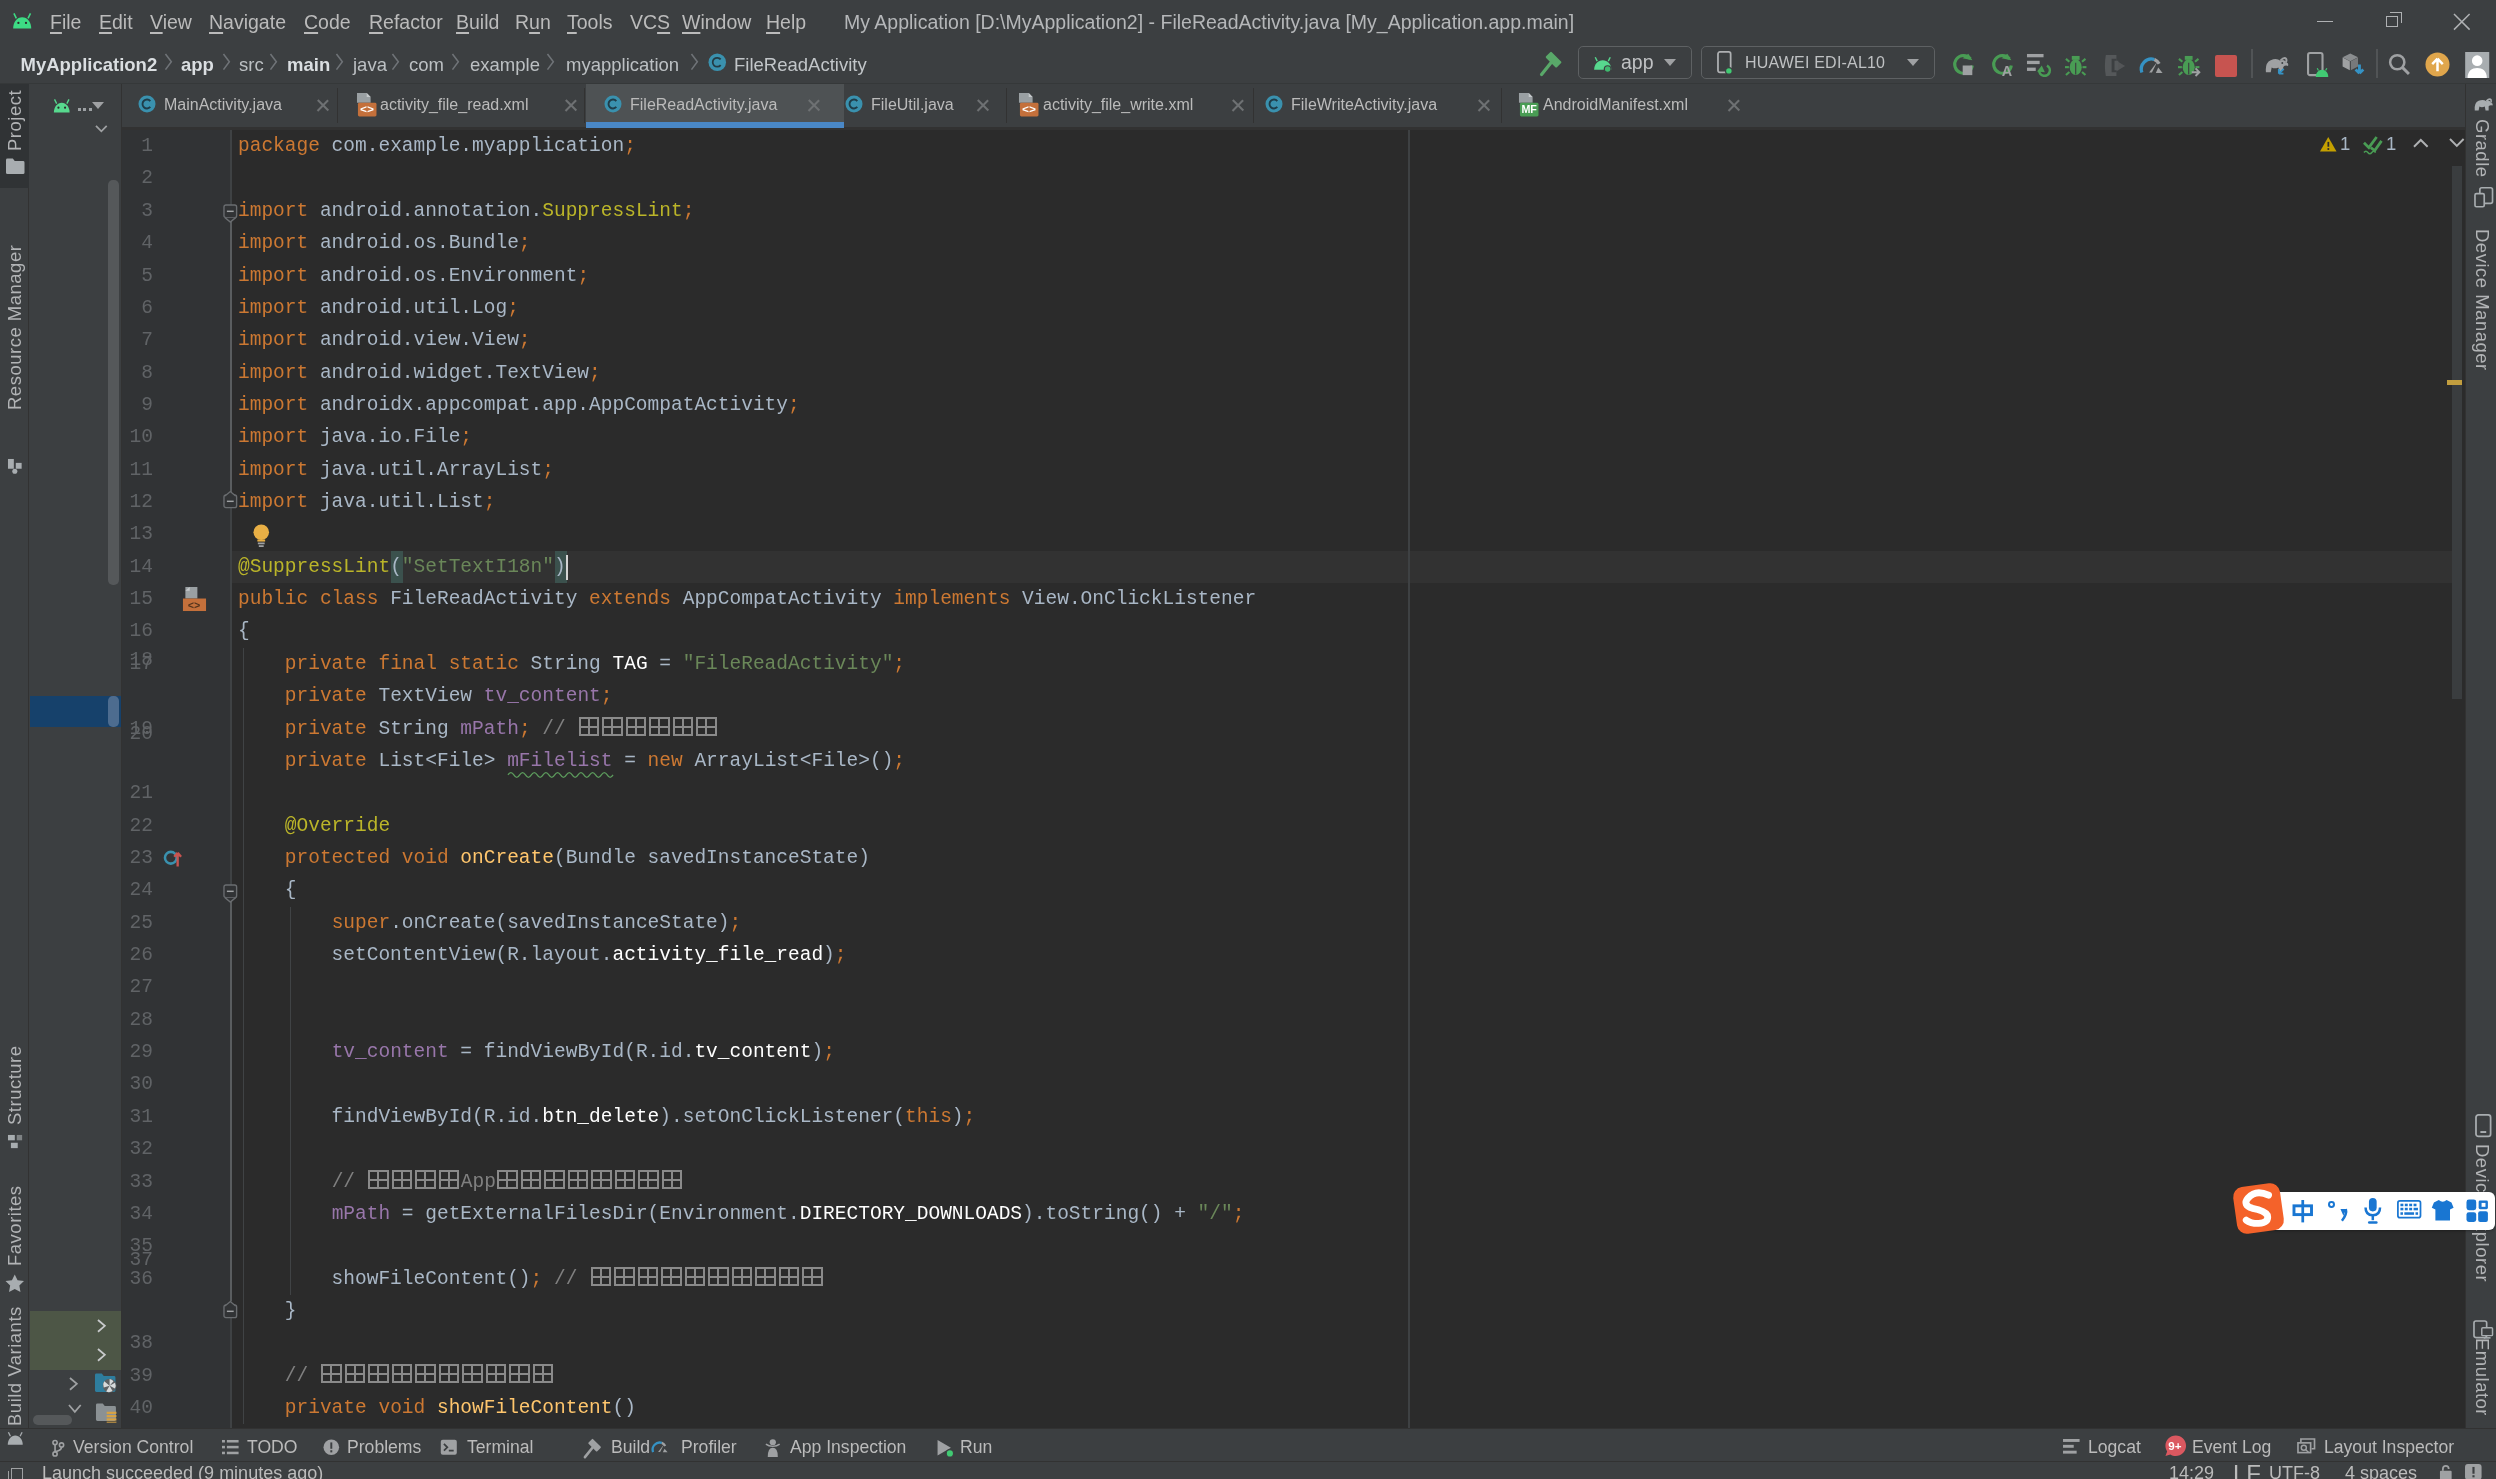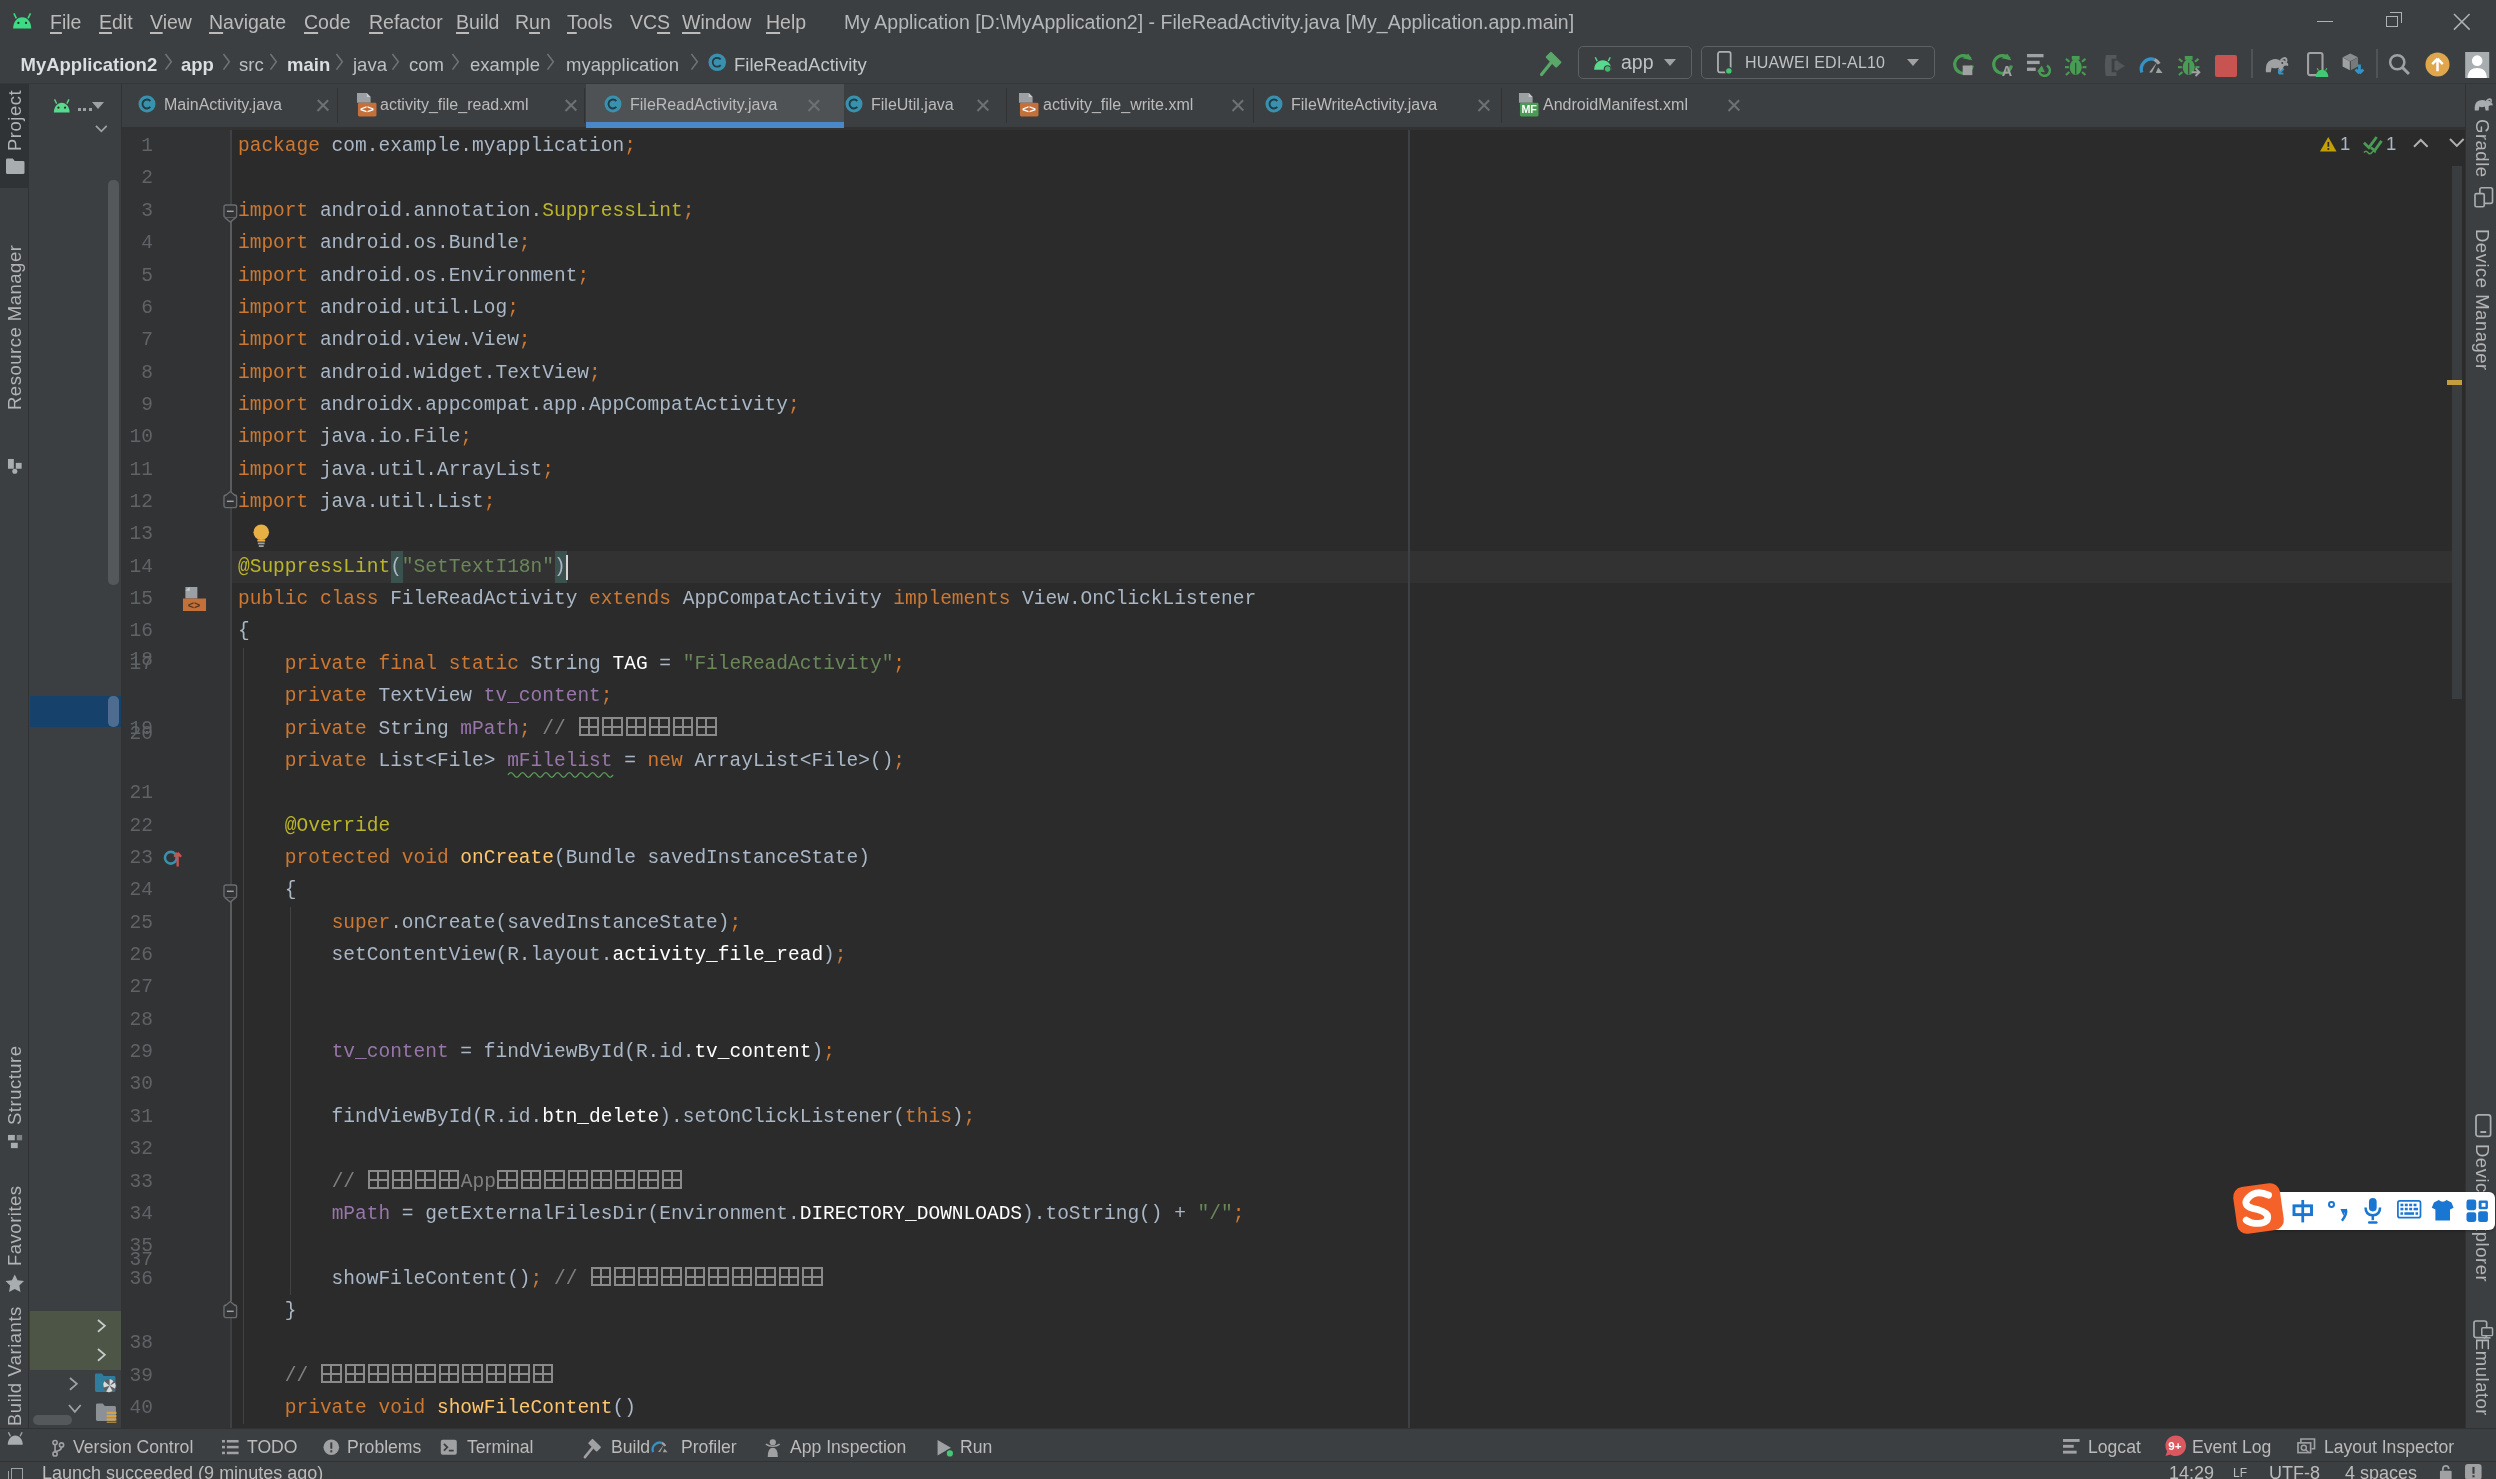--- a/index.html
+++ b/index.html
@@ -569,21 +569,21 @@
 <path d="M4 4 L4 1 L18 1 L18 11 L15 11" fill="none" stroke="#9fa1a3" stroke-width="1.7"></path>
 <rect x="1" y="5" width="13" height="10" fill="none" stroke="#9fa1a3" stroke-width="1.7"></rect>
 <circle cx="7" cy="10" r="2.6" fill="none" stroke="#9fa1a3" stroke-width="1.5"></circle>
 <line x1="9" y1="12" x2="12" y2="15" stroke="#9fa1a3" stroke-width="1.5"></line>
   </svg>
 <div class="bbar" style="left:2324px;top:1430px">Layout Inspector</div>
 <div class="abs" style="z-index:5;left:10.7px;top:1468px;width:12.7px;height:11.7px;border:1.5px solid #9fa1a3;background:#3c3f41"></div>
 <div class="abs" style="z-index:5;left:7.8px;top:1471px;width:1.5px;height:8.8px;background:#9fa1a3"></div>
 <div class="abs" style="z-index:5;left:42px;top:1462px;height:17.6px;line-height:23.4px;font-size:18px;color:#bbbbbb">Launch succeeded (9 minutes ago)</div>
 <div class="abs" style="z-index:5;left:2169px;top:1462px;height:17.6px;line-height:23.4px;font-size:18px;color:#bbbbbb">14:29</div>
-<div class="abs" style="z-index:5;left:2233px;top:1462px;height:17.6px;line-height:23.4px;font-size:12px;color:#bbbbbb">LF</div>
+<div class="abs" style="z-index:5;left:2233px;top:1462px;height:17.6px;line-height:23.4px;font-size:24px;color:#bbbbbb">LF</div>
 <div class="abs" style="z-index:5;left:2269px;top:1462px;height:17.6px;line-height:23.4px;font-size:18px;color:#bbbbbb">UTF-8</div>
 <div class="abs" style="z-index:5;left:2345px;top:1462px;height:17.6px;line-height:23.4px;font-size:18px;color:#bbbbbb">4 spaces</div>
 <svg style="z-index:5;left:2438px;top:1465px" width="15.6" height="14.6" viewBox="0 0 16 15">
 <rect x="2" y="6" width="12" height="9" rx="1" fill="#9fa1a3"></rect>
 <path d="M5 6 L5 4 Q5 1 8 1 Q11 1 11 4" fill="none" stroke="#9fa1a3" stroke-width="1.8"></path>
   </svg>
 <svg style="z-index:5;left:2465px;top:1464px" width="16.6" height="15.6" viewBox="0 0 17 16">
 <rect x="0" y="0" width="17" height="16" rx="3" fill="#9fa1a3"></rect>
 <rect x="7.6" y="3" width="2.2" height="7" fill="#3c3f41"></rect>
     <rect x="7.6" y="11.5" width="2.2" height="2.2" fill="#3c3f41"></rect>

